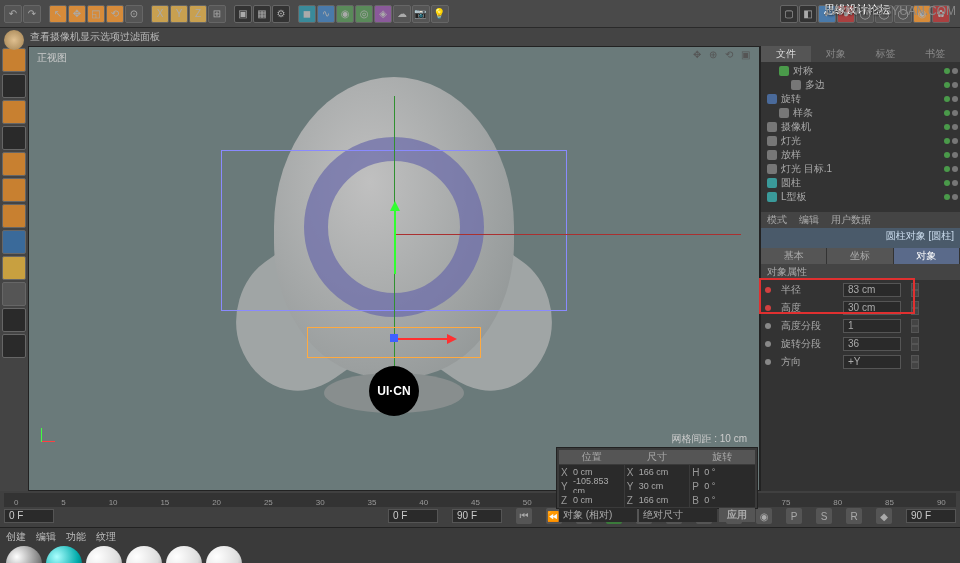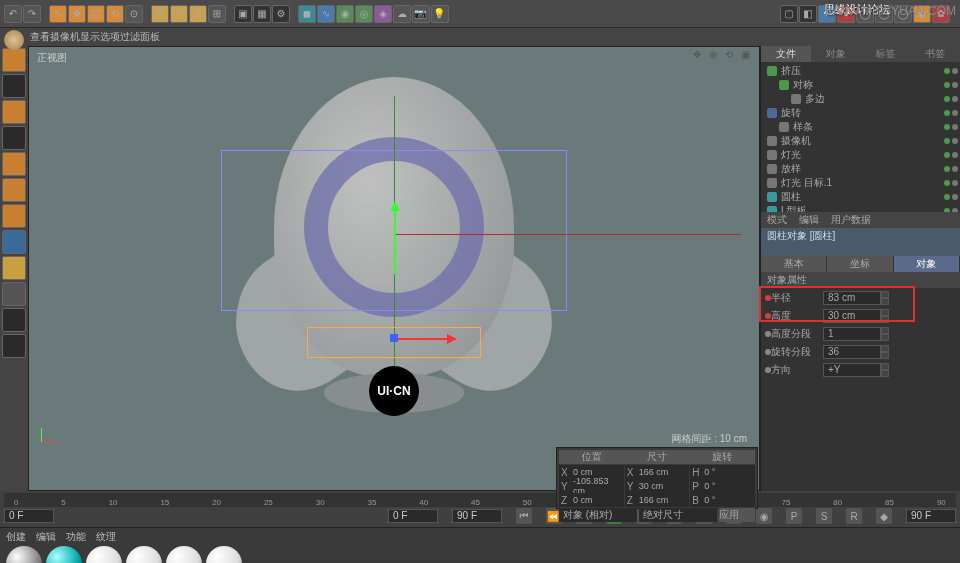--- a/index.html
+++ b/index.html
@@ -92,46 +92,46 @@
 .tree-icon { width: 10px; height: 10px; border-radius: 2px; }
 .tree-icon.green { background: #4a9a4a; }
 .tree-icon.blue { background: #4a6a9a; }
 .tree-icon.grey { background: #777; }
 .tree-icon.cyan { background: #3a9a9a; }
 .tree-dots { margin-left: auto; display: flex; gap: 2px; }
 .dot { width: 6px; height: 6px; border-radius: 50%; background: #4a9a4a; }
 .dot.grey { background: #777; }
 
 .attr-header { height: 16px; background: #444; display: flex; gap: 12px; padding: 0 6px; align-items: center; }
-.attr-title-row { height: 28px; background: #4a5a6a; padding: 0 6px; line-height: 16px; color: #cde; }
+.attr-title-row { height: 20px; background: #4a5a6a; padding: 0 6px; line-height: 16px; color: #cde; text-align: right; }
 .attr-subtabs { display: flex; height: 16px; }
 .attr-subtab { flex: 1; text-align: center; background: #555; line-height: 16px; cursor: pointer; border-right: 1px solid #333; }
 .attr-subtab.active { background: #5a6a8a; color: #fff; }
 .attr-section-title { height: 16px; background: #444; padding: 0 6px; line-height: 16px; }
 .attr-rows { background: #333; padding: 2px 4px; display: flex; flex-direction: column; gap: 2px; position: relative; }
-.attr-row { display: flex; align-items: center; height: 16px; gap: 0; }
+.attr-row { display: flex; align-items: center; height: 16px; gap: 10px; }
 .attr-bullet { width: 6px; height: 6px; border-radius: 50%; background: #888; }
 .attr-bullet.active { background: #d04040; }
 .attr-label { width: 52px; }
 .attr-val { width: 58px; height: 14px; background: #2a2a2a; border: 1px solid #555; padding: 0 4px; line-height: 12px; }
 .attr-spin { width: 8px; height: 14px; background: #444; display:flex; flex-direction:column; }
 .attr-spin div{flex:1;border:1px solid #555;}
 .red-highlight { position: absolute; border: 2px solid #e03030; pointer-events: none; }
 
 
 .coords { position: absolute; right: 202px; bottom: 54px; width: 202px; height: 62px; background: #3a3a3a; border: 1px solid #222; padding: 2px; display: flex; flex-direction: column; gap: 1px; }
 .coords-head { display: flex; height: 14px; }
 .coords-head span { flex: 1; text-align: center; background: #555; line-height: 14px; }
 .coords-row { display: flex; gap: 1px; height: 14px; }
 .coords-cell { flex: 1; display: flex; align-items: center; background: #2a2a2a; padding: 0 2px; gap: 2px; }
 .coords-lbl { color: #999; width: 10px; }
 .coords-val { flex: 1; font-size: 9px; }
 .coords-foot { display: flex; gap: 2px; height: 14px; }
 .coords-foot .sel { flex: 1; background: #2a2a2a; line-height: 14px; padding: 0 4px; }
-.coords-foot .btn { width: 36px; background: #555; text-align: left; line-height: 14px; cursor: pointer; }
+.coords-foot .btn { width: 36px; background: #555; text-align: center; line-height: 14px; cursor: pointer; font-weight: bold; }
 
 .maxon { position: absolute; left: 2px; bottom: 12px; transform: rotate(-90deg); transform-origin: left bottom; font-size: 8px; color: #777; letter-spacing: 1px; }
 .watermark-top { position: absolute; top: 2px; right: 70px; color: #fff; font-size: 11px; text-shadow: 1px 1px 2px #000; z-index: 50; }
 .watermark-url { position: absolute; top: 4px; right: 4px; color: #888; font-size: 12px; z-index: 50; }
 
 .head-icon { position:absolute; left:4px; top:30px; width:20px; height:20px; background:radial-gradient(circle,#e0c090,#a08050); border-radius:50%; z-index:5;}
 </style>
 </head>
 <body>
 
@@ -244,29 +244,20 @@
   </div>
 
   <div class="right">
     <div class="panel-tabs">
       <div class="panel-tab active">文件</div>
       <div class="panel-tab">对象</div>
       <div class="panel-tab">标签</div>
       <div class="panel-tab">书签</div>
     </div>
     <div class="obj-tree" id="tree">
-        <div class="tree-row">
-          <span class="tree-indent" style="width:0px"></span>
-    <span class="tree-icon green"></span>
-    <span>挤压</span>
-    <span class="tree-dots">
-            <span class="dot"></span>
-            <span class="dot grey"></span>
-          </span>
-        </div>
         <div class="tree-row">
           <span class="tree-indent" style="width:12px"></span>
     <span class="tree-icon green"></span>
     <span>对称</span>
     <span class="tree-dots">
             <span class="dot"></span>
             <span class="dot grey"></span>
           </span>
         </div>
         <div class="tree-row">

